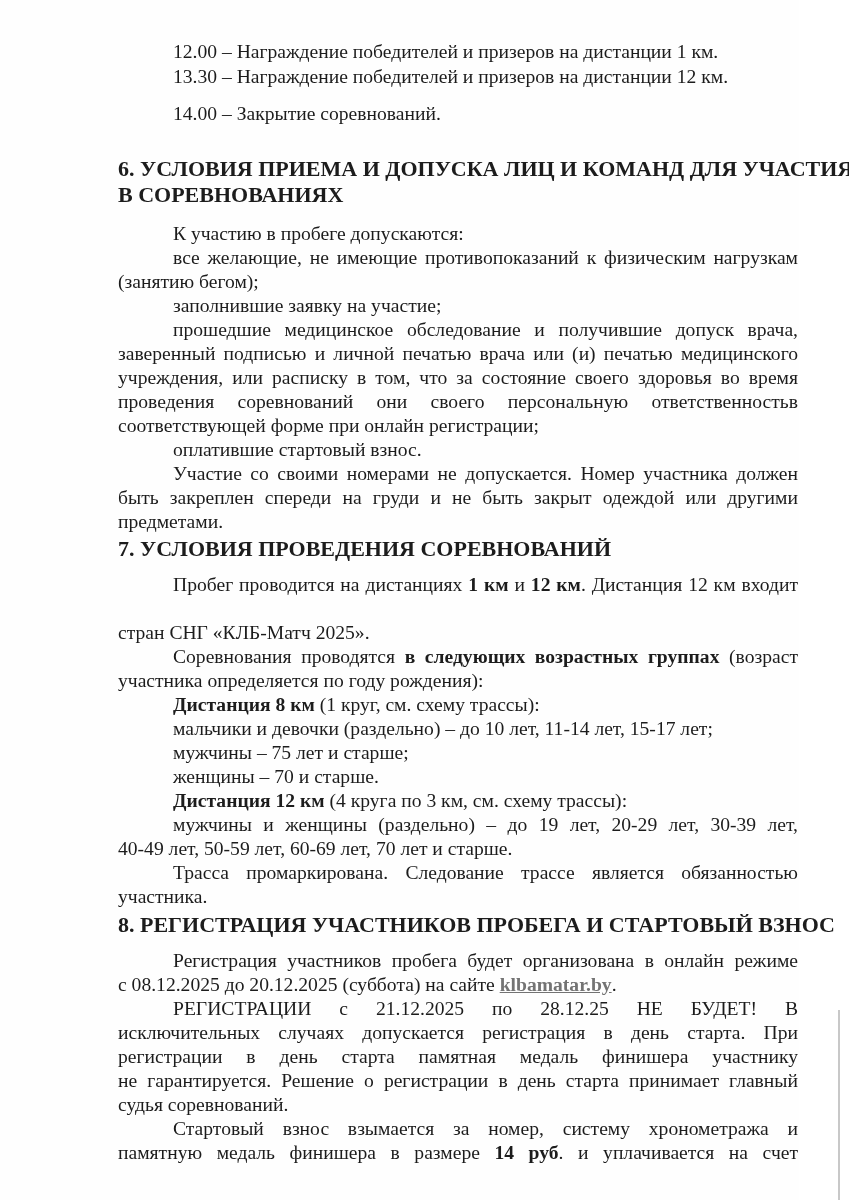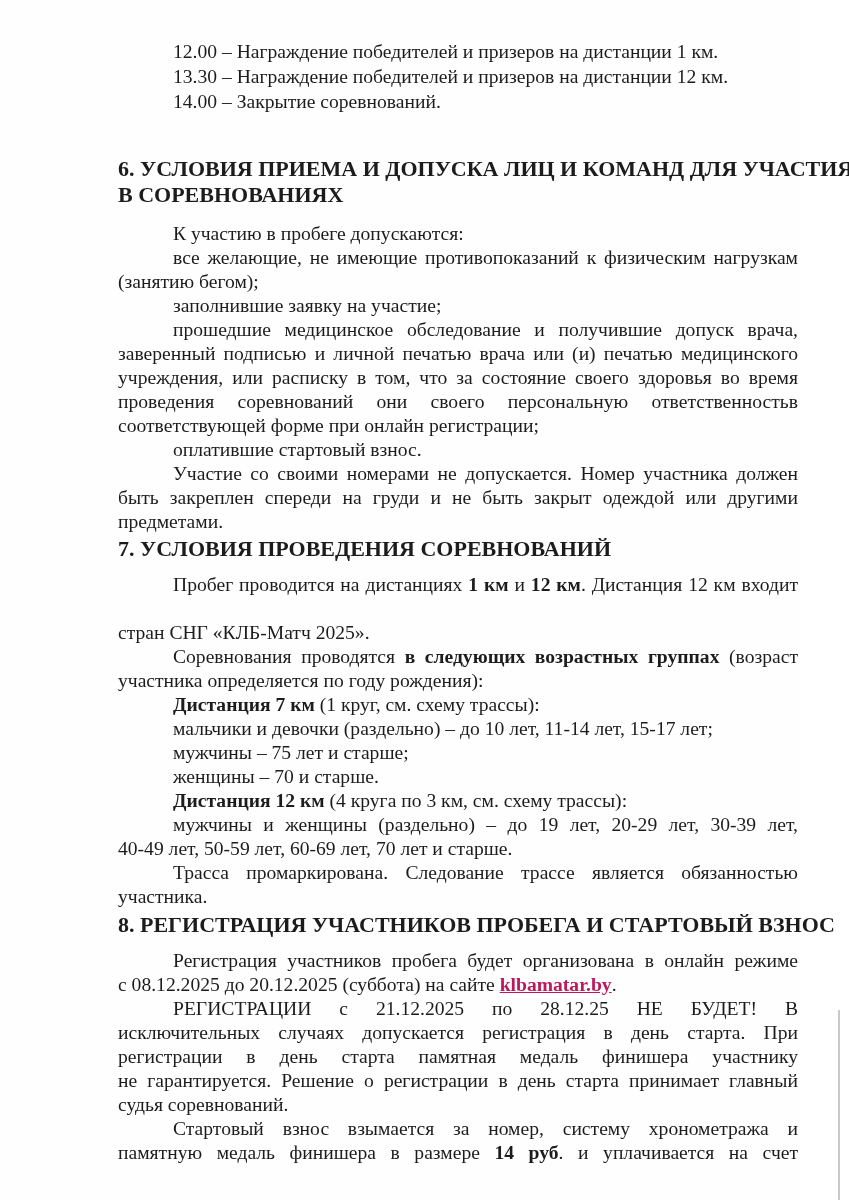--- a/index.html
+++ b/index.html
@@ -6,30 +6,30 @@
   body { width:849px; height:1200px; position:relative; overflow:hidden;
          font-family:"Liberation Serif", serif; color:#1c1c1c; }
   .page { position:absolute; left:0; top:0; width:799px; height:1200px; background:#fefefe; }
   .edge { position:absolute; left:838px; top:1010px; width:2px; height:190px; background:#c8c8c8; }
   .line { position:absolute; font-size:19.6px; line-height:24px; white-space:nowrap; transform-origin:left top; }
   .ind { left:173px; }
   .full { left:118px; width:680px; }
   .just { text-align:justify; text-align-last:justify; white-space:normal; }
   .h { position:absolute; left:118px; font-weight:bold; font-size:22px; line-height:24px; white-space:nowrap; }
   b { font-weight:bold; }
-  .link { font-weight:bold; text-decoration:underline; color:#be185d; }
+  .link { font-weight:bold; text-decoration:underline; color:#737373; }
 </style>
 </head>
 <body>
 
 <div class="page">
 
   <div class="line ind" style="top:40px">12.00 – Награждение победителей и призеров на дистанции 1 км.</div>
   <div class="line ind" style="top:65px">13.30 – Награждение победителей и призеров на дистанции 12 км.</div>
-  <div class="line ind" style="top:90px">14.00 – Закрытие соревнований.</div>
+  <div class="line ind" style="top:102px">14.00 – Закрытие соревнований.</div>
 
   <div class="h" style="top:157px">6. УСЛОВИЯ ПРИЕМА И ДОПУСКА ЛИЦ И КОМАНД ДЛЯ УЧАСТИЯ</div>
   <div class="h" style="top:183px">В СОРЕВНОВАНИЯХ</div>
 
   <div class="line ind" style="top:222px">К участию в пробеге допускаются:</div>
   <div class="line ind just" style="top:246px;width:625px">все желающие, не имеющие противопоказаний к физическим нагрузкам</div>
   <div class="line full" style="top:270px">(занятию бегом);</div>
   <div class="line ind" style="top:294px">заполнившие заявку на участие;</div>
   <div class="line ind just" style="top:318px;width:625px">прошедшие медицинское обследование и получившие допуск врача,</div>
   <div class="line full just" style="top:342px">заверенный подписью и личной печатью врача или (и) печатью медицинского</div>
@@ -42,21 +42,21 @@
   <div class="line full" style="top:510px">предметами.</div>
 
   <div class="h" style="top:537px">7. УСЛОВИЯ ПРОВЕДЕНИЯ СОРЕВНОВАНИЙ</div>
 
   <div class="line ind just" style="top:573px;width:625px"><span>Пробег проводится на дистанциях </span><b>1 км</b><span> и </span><b>12 км</b><span>. Дистанция 12 км входит</span></div>
   <div class="line full" style="top:621px">стран СНГ «КЛБ-Матч 2025».</div>
 
   <div class="line ind just" style="top:645px;width:625px"><span>Соревнования проводятся </span><b>в следующих возрастных группах</b><span> (возраст</span></div>
   <div class="line full" style="top:669px">участника определяется по году рождения):</div>
 
-  <div class="line ind" style="top:693px"><b>Дистанция 7 км</b><span> (1 круг, см. схему трассы):</span></div>
+  <div class="line ind" style="top:693px"><b>Дистанция 8 км</b><span> (1 круг, см. схему трассы):</span></div>
   <div class="line ind" style="top:717px">мальчики и девочки (раздельно) – до 10 лет, 11-14 лет, 15-17 лет;</div>
   <div class="line ind" style="top:741px">мужчины – 75 лет и старше;</div>
   <div class="line ind" style="top:765px">женщины – 70 и старше.</div>
 
   <div class="line ind" style="top:789px"><b>Дистанция 12 км</b><span> (4 круга по 3 км, см. схему трассы):</span></div>
   <div class="line ind just" style="top:813px;width:625px">мужчины и женщины (раздельно) – до 19 лет, 20-29 лет, 30-39 лет,</div>
   <div class="line full" style="top:837px">40-49 лет, 50-59 лет, 60-69 лет, 70 лет и старше.</div>
 
   <div class="line ind just" style="top:861px;width:625px">Трасса промаркирована. Следование трассе является обязанностью</div>
   <div class="line full" style="top:885px">участника.</div>

